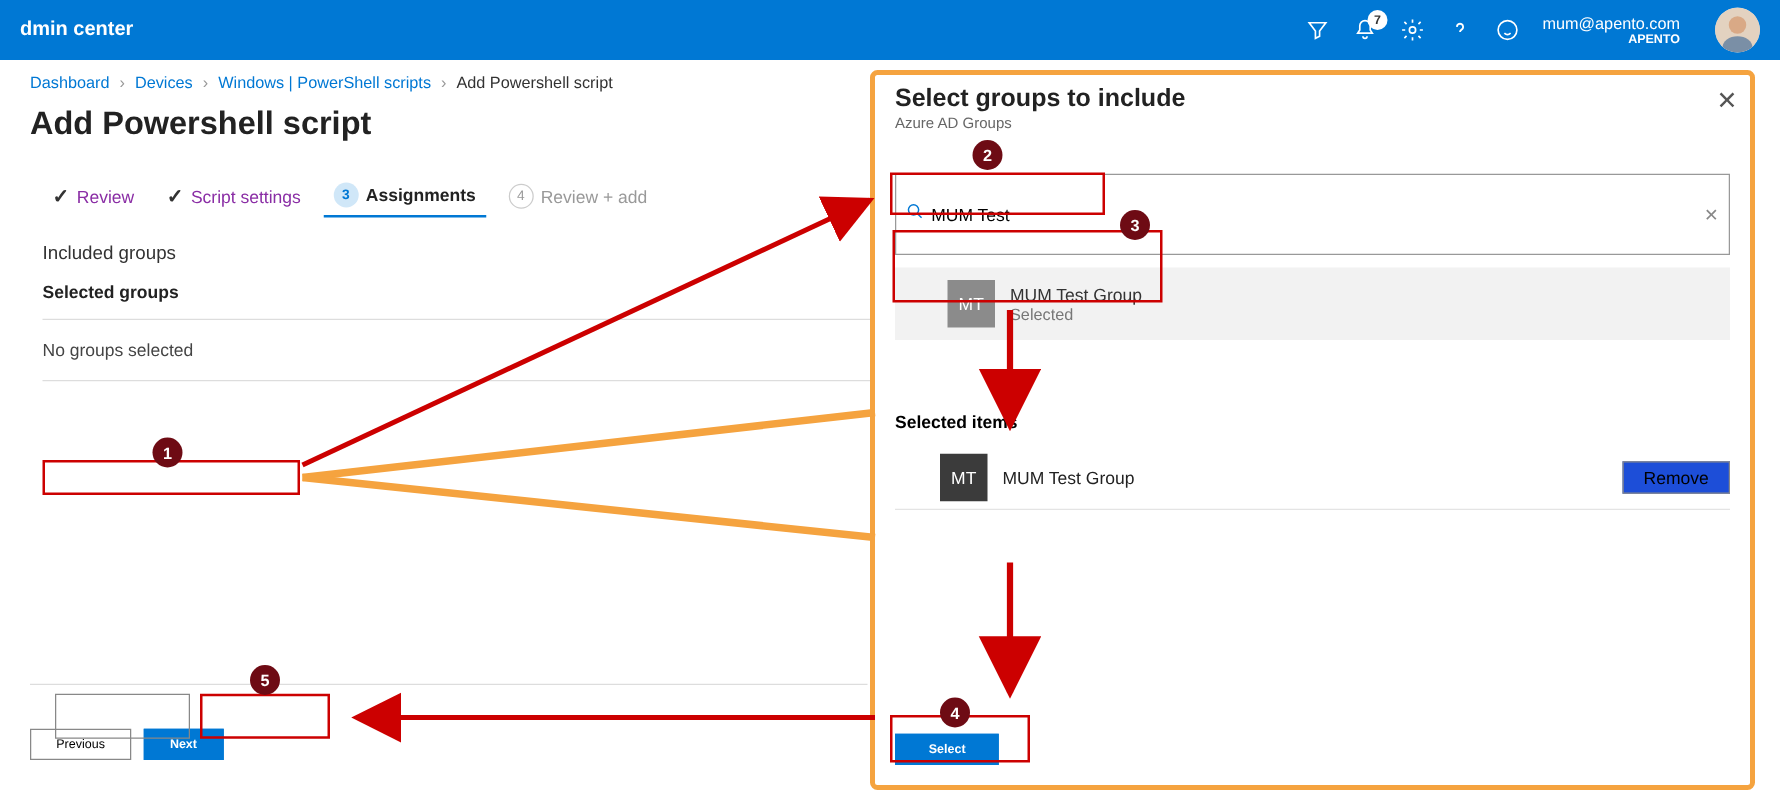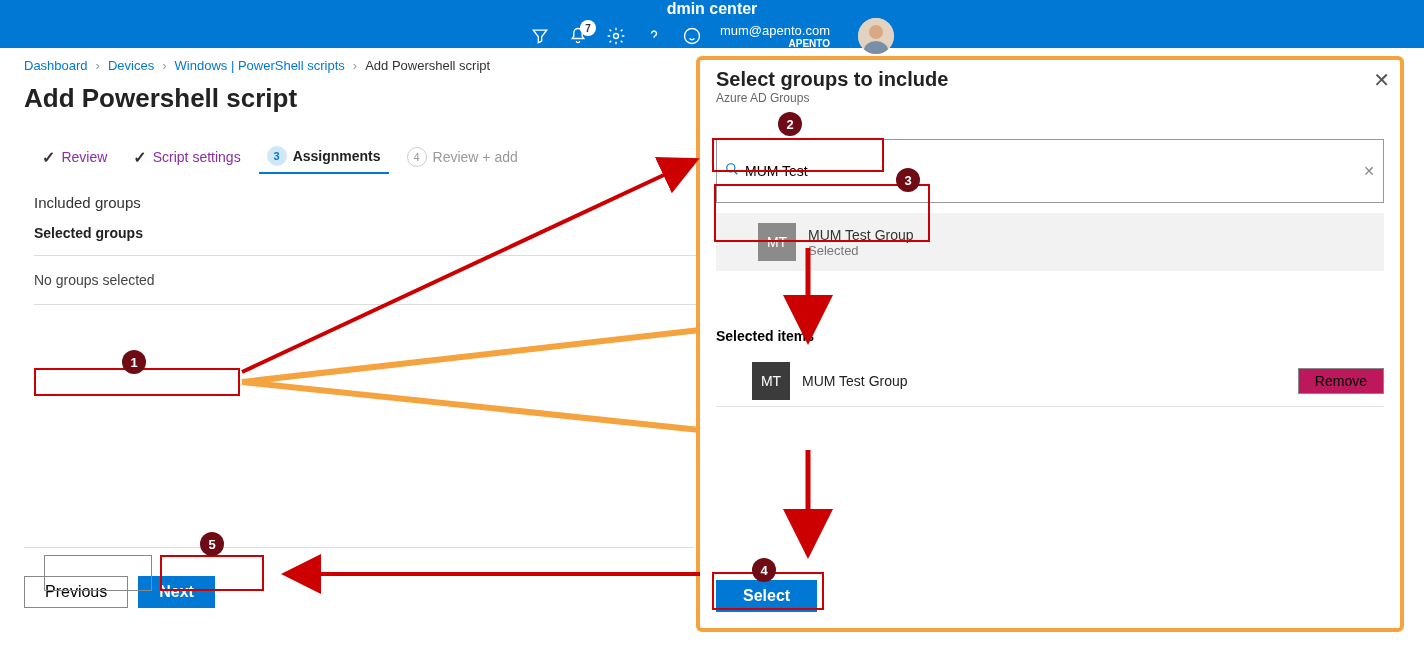--- a/index.html
+++ b/index.html
@@ -1,18 +1,18 @@
 <!DOCTYPE html>
 <html><head>
 <meta charset="utf-8">
 <style>
   * { box-sizing: border-box; margin: 0; padding: 0; font-family: "Segoe UI", Arial, sans-serif; }
   body { background: #fff; width: 1424px; height: 648px; overflow: hidden; position: relative; }
 
-  .topbar { background: #0078d4; height: 48px; display: flex; align-items: center; padding: 0 16px; color: #fff; flex-direction: column; }
+  .topbar { background: #0078d4; height: 48px; display: flex; align-items: center; padding: 0 16px; color: #fff; }
   .topbar-title { font-size: 16px; font-weight: 600; flex: 1; }
   .topbar-icons { display: flex; align-items: center; gap: 18px; }
   .topbar-icon { width: 20px; height: 20px; display: flex; align-items: center; justify-content: center; cursor: pointer; position: relative; }
   .topbar-badge { position: absolute; top: -6px; right: -8px; background: #fff; color: #333; border-radius: 50%; width: 16px; height: 16px; font-size: 10px; display: flex; align-items: center; justify-content: center; font-weight: 600; }
   .user-block { display: flex; flex-direction: column; align-items: flex-end; }
   .user-email { font-size: 13px; }
   .user-org { font-size: 10px; font-weight: 600; }
   .avatar { width: 36px; height: 36px; border-radius: 50%; background: #ddd; margin-left: 10px; overflow: hidden; }
   .avatar svg { width: 100%; height: 100%; }
 
@@ -37,21 +37,21 @@
 
   .section { padding: 10px 34px; }
   .section-h { font-size: 15px; color: #333; margin-bottom: 14px; }
   .section-sub { font-size: 14px; font-weight: 600; color: #222; margin-bottom: 14px; }
   .muted { font-size: 14px; color: #444; padding: 6px 0; }
   .divider { border-bottom: 1px solid #ddd; margin: 10px 0; }
 
   .link-include { color: #0078d4; font-size: 14px; padding: 6px 2px; display: inline-block; cursor: pointer; }
 
   .footer-bar { position: absolute; left: 24px; bottom: 40px; display: flex; gap: 10px; }
-  .btn { padding: 6px 20px; font-size: 16px; cursor: pointer; border: 1px solid #888; background: #fff; }
+  .btn { padding: 6px 20px; font-size: 10px; cursor: pointer; border: 1px solid #888; background: #fff; }
   .btn-primary { background: #0078d4; color: #fff; border: 1px solid #0078d4; font-weight: 600; text-align: center; }
 
   
   .flyout { position: absolute; top: 56px; right: 20px; width: 708px; height: 576px; background: #fff; border: 4px solid #f5a33f; border-radius: 6px; padding: 8px 16px 16px 16px; }
   .flyout-title { font-size: 20px; font-weight: 600; color: #222; }
   .flyout-sub { font-size: 12px; color: #666; margin-bottom: 10px; }
   .flyout-close { position: absolute; top: 8px; right: 10px; font-size: 20px; color: #555; cursor: pointer; }
 
   .searchbox { display: flex; align-items: center; border: 1px solid #999; padding: 22px 8px; width: 100%; }
   .searchbox input { border: none; outline: none; flex: 1; font-size: 14px; padding-left: 6px; }
@@ -59,21 +59,21 @@
   .search-icon { color: #0078d4; }
 
   .result-row { display: flex; align-items: center; gap: 12px; padding: 10px 6px; background: #f2f2f2; margin-top: 10px; cursor: pointer; }
   .group-avatar { width: 38px; height: 38px; background: #8b8b8b; color: #fff; display: flex; align-items: center; justify-content: center; font-size: 14px; font-weight: 500; margin-left: 36px; }
   .group-avatar.dark { background: #3b3b3b; }
   .result-text .name { font-size: 14px; color: #333; }
   .result-text .status { font-size: 13px; color: #777; }
 
   .selected-heading { font-size: 14px; font-weight: 600; margin-top: 57px; margin-bottom: 12px; }
   .selected-row { display: flex; align-items: center; gap: 12px; padding: 6px 0; border-bottom: 1px solid #e4e4e4; }
-  .remove-btn { margin-left: auto; padding: 4px 16px; border: 1px solid #888; background: #be185d; font-size: 14px; cursor: pointer; }
+  .remove-btn { margin-left: auto; padding: 4px 16px; border: 1px solid #888; background: #1d4ed8; font-size: 14px; cursor: pointer; }
 
   .flyout-footer { position: absolute; bottom: 16px; left: 16px; }
 
   
   .redbox { position: absolute; border: 2px solid #c00; pointer-events: none; }
   .marker { position: absolute; width: 24px; height: 24px; border-radius: 50%; background: #6e0b14; color: #fff; font-size: 13px; font-weight: 600; display: flex; align-items: center; justify-content: center; pointer-events: none; }
 
   .arrow-red { position: absolute; pointer-events: none; }
 
   .hr-foot { position: absolute; left: 24px; right: 730px; bottom: 100px; border-top: 1px solid #ddd; }

